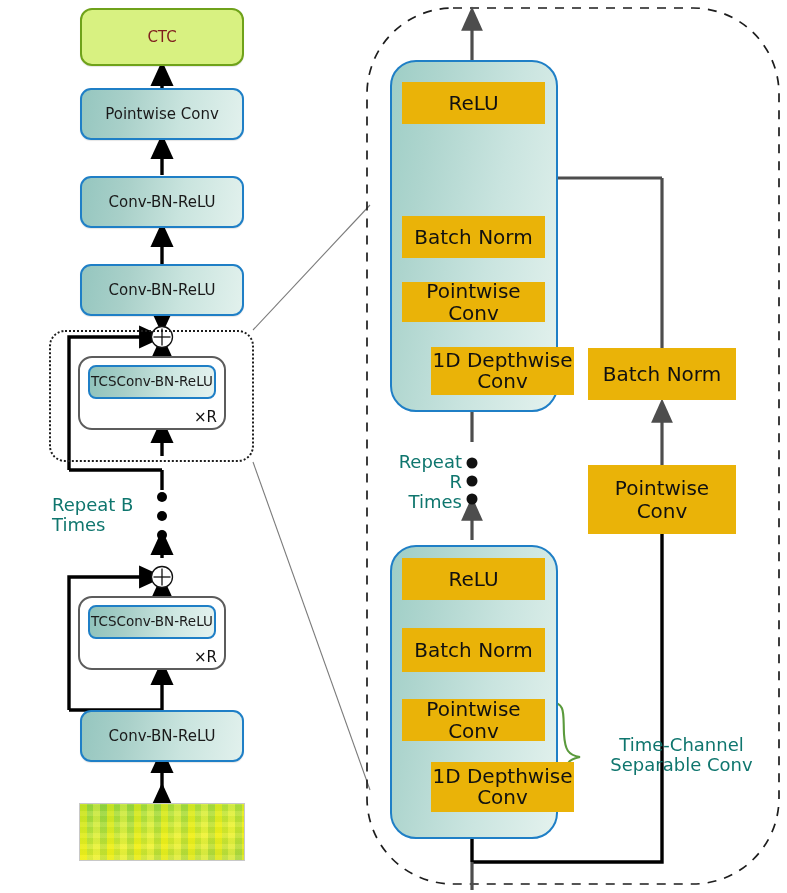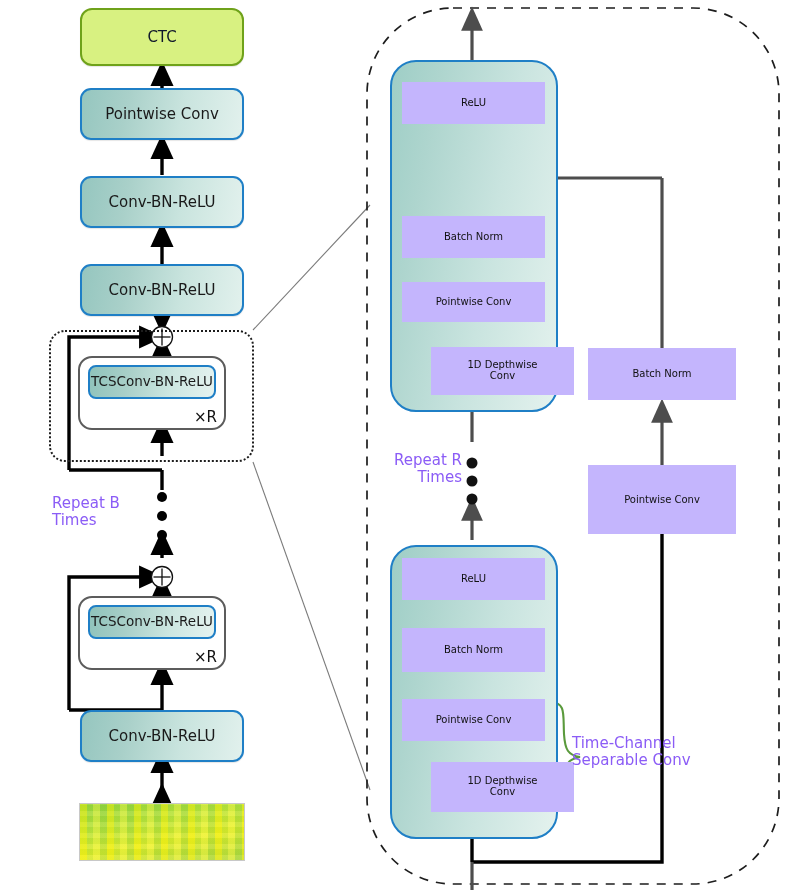--- a/index.html
+++ b/index.html
@@ -8,36 +8,36 @@
   #stage{position:absolute;left:0;top:0;width:787px;height:893px;}
   svg.layer{position:absolute;left:0;top:0;width:787px;height:893px;}
   .node{position:absolute;box-sizing:border-box;display:flex;align-items:center;
         justify-content:center;text-align:center;line-height:1.12;}
   
   .teal{background:linear-gradient(100deg,#95c6bf 0%,#a9d0c9 28%,#c9e4de 62%,#e2f1ed 100%);
         border:2px solid #1f7fc6;border-radius:11px;font-size:15px;color:#1a1a1a;
         box-shadow:0 1px 1px rgba(0,0,0,.10);}
   
   .ctc{background:#d8f181;border:2px solid #6fa21a;border-radius:12px;
-       font-size:15px;color:#0f172a;box-shadow:0 1px 1px rgba(0,0,0,.10);}
+       font-size:15px;color:#7f1d1d;box-shadow:0 1px 1px rgba(0,0,0,.10);}
   
   .teal-sm{background:linear-gradient(100deg,#8fc3bb 0%,#a8cfc8 30%,#cde7e1 66%,#e6f3f0 100%);
         border:2px solid #1f7fc6;border-radius:8px;font-size:13.5px;color:#1a1a1a;}
   
   .xr-box{background:#ffffff;border:2px solid #5c5c5c;border-radius:14px;}
   .xr-label{position:absolute;font-size:15px;color:#111;}
   
   .dotted-box{border:2.2px dotted #1d1d1d;border-radius:16px;background:transparent;}
   
-  .green{background:#c4b5fd;font-size:10px;color:#111;border:0;}
+  .green{background:#eab308;font-size:20px;color:#111;border:0;}
   .green.two{line-height:1.06;margin-left:29px;}
   
   .capsule{background:linear-gradient(100deg,#9ecec6 0%,#aed5ce 22%,#c9e4df 58%,#e4f2ee 100%);
         border:2.4px solid #1f7fc6;border-radius:26px;}
-  .plain-text{position:absolute;font-size:15px;color:#8b5cf6;line-height:1.12;}
+  .plain-text{position:absolute;font-size:18px;color:#0f766e;line-height:1.12;}
   .spec{position:absolute;border:1px solid #c8c8c8;overflow:hidden;}
 </style>
 </head>
 <body>
 
 <div id="stage">
 
   <svg class="layer" viewBox="0 0 787 893">
     <defs>
       <marker id="ahB" markerWidth="9" markerHeight="9" refX="4.4" refY="4" orient="auto">
@@ -236,18 +236,18 @@
     <span>Conv</span>
   </div>
 
   <div class="node green" style="left:588px;top:348px;width:148px;height:52px;">
     <span>Batch Norm</span>
   </div>
   <div class="node green" style="left:588px;top:465px;width:148px;height:69px;">
     <span>Pointwise Conv</span>
   </div>
 
-  <div class="plain-text" style="left:572px;top:735px;width:175px;text-align:left;">
+  <div class="plain-text" style="left:594px;top:735px;width:175px;text-align:center;">
     <div>Time-Channel</div>
     <div>Separable Conv</div>
   </div>
 
 </div>
 
 </body></html>

